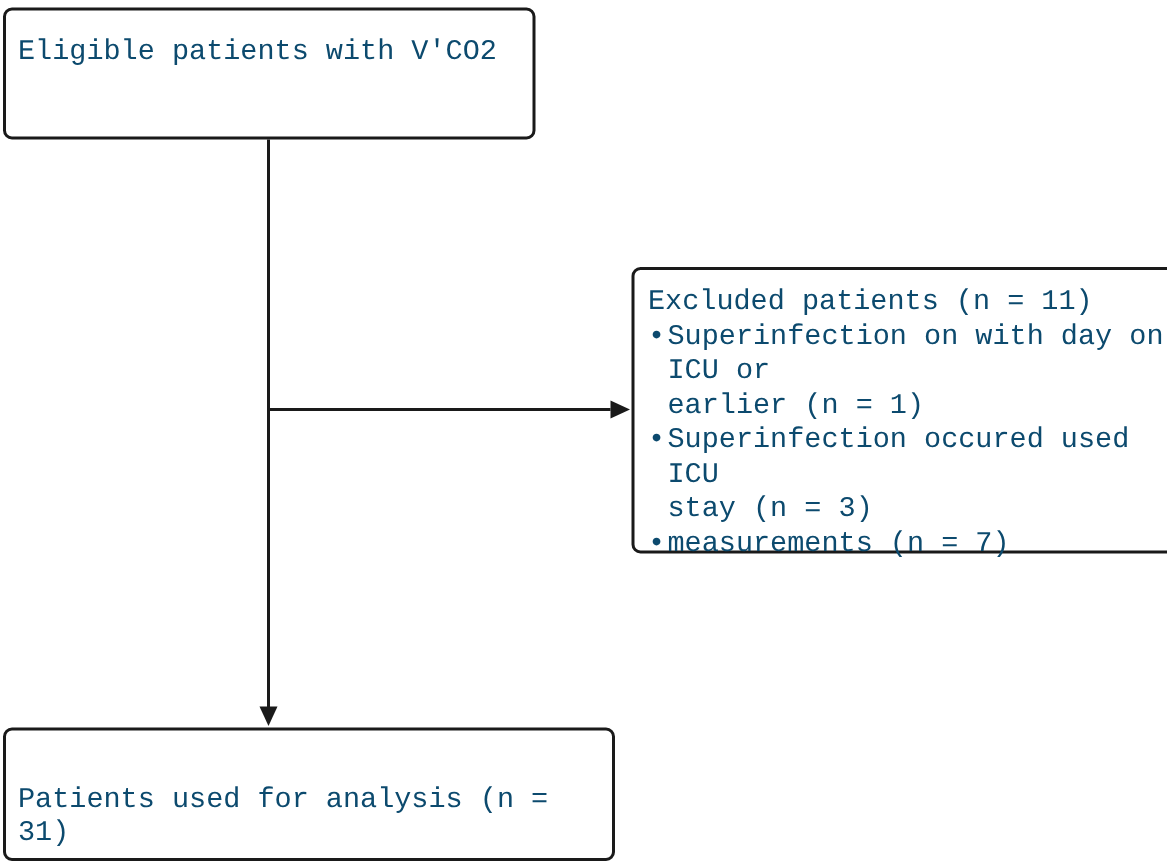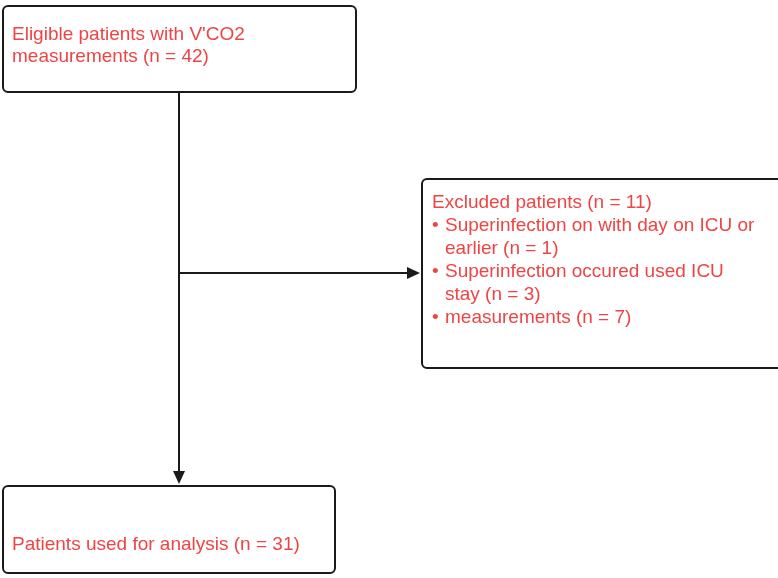--- a/index.html
+++ b/index.html
@@ -5,22 +5,22 @@
   html, body {
     margin: 0;
     padding: 0;
     background: #ffffff;
   }
   .canvas {
     position: relative;
     width: 778px;
     height: 578px;
     background: #ffffff;
-    font-family: Liberation Sans, sans-serif;
-    color: #ef4444;
+    font-family: Liberation Mono, monospace;
+    color: #0c4a6e;
     overflow: hidden;
   }
   .box {
     position: absolute;
     box-sizing: border-box;
     background: #ffffff;
     border: 2px solid #1a1a1a;
     border-radius: 6px;
     font-size: 19px;
     line-height: 22px;
@@ -36,21 +36,21 @@
     left: 421px;
     top: 178px;
     width: 402px;
     height: 191px;
     padding: 10px 24px 0 9px;
     line-height: 23px;
   }
   .box-analysis {
     left: 2px;
     top: 485px;
-    width: 334px;
+    width: 408px;
     height: 89px;
     display: flex;
     align-items: center;
     padding: 28px 8px 0 8px;
   }
   .bullet-item {
     display: flex;
     align-items: flex-start;
   }
   .bullet-glyph {
@@ -98,21 +98,20 @@
     border-left: 13px solid #1a1a1a;
   }
 </style>
 </head>
 <body>
 
 <div class="canvas">
 
   <div class="box box-eligible">
     <div>Eligible patients with V'CO2</div>
-    <div>measurements (n = 42)</div>
   </div>
 
   <div class="box box-excluded">
     <div>Excluded patients (n = 11)</div>
 
     <div class="bullet-item">
       <span class="bullet-glyph">•</span>
       <span class="bullet-text">
         <div>Superinfection on with day on ICU or</div>
         <div>earlier (n = 1)</div>

